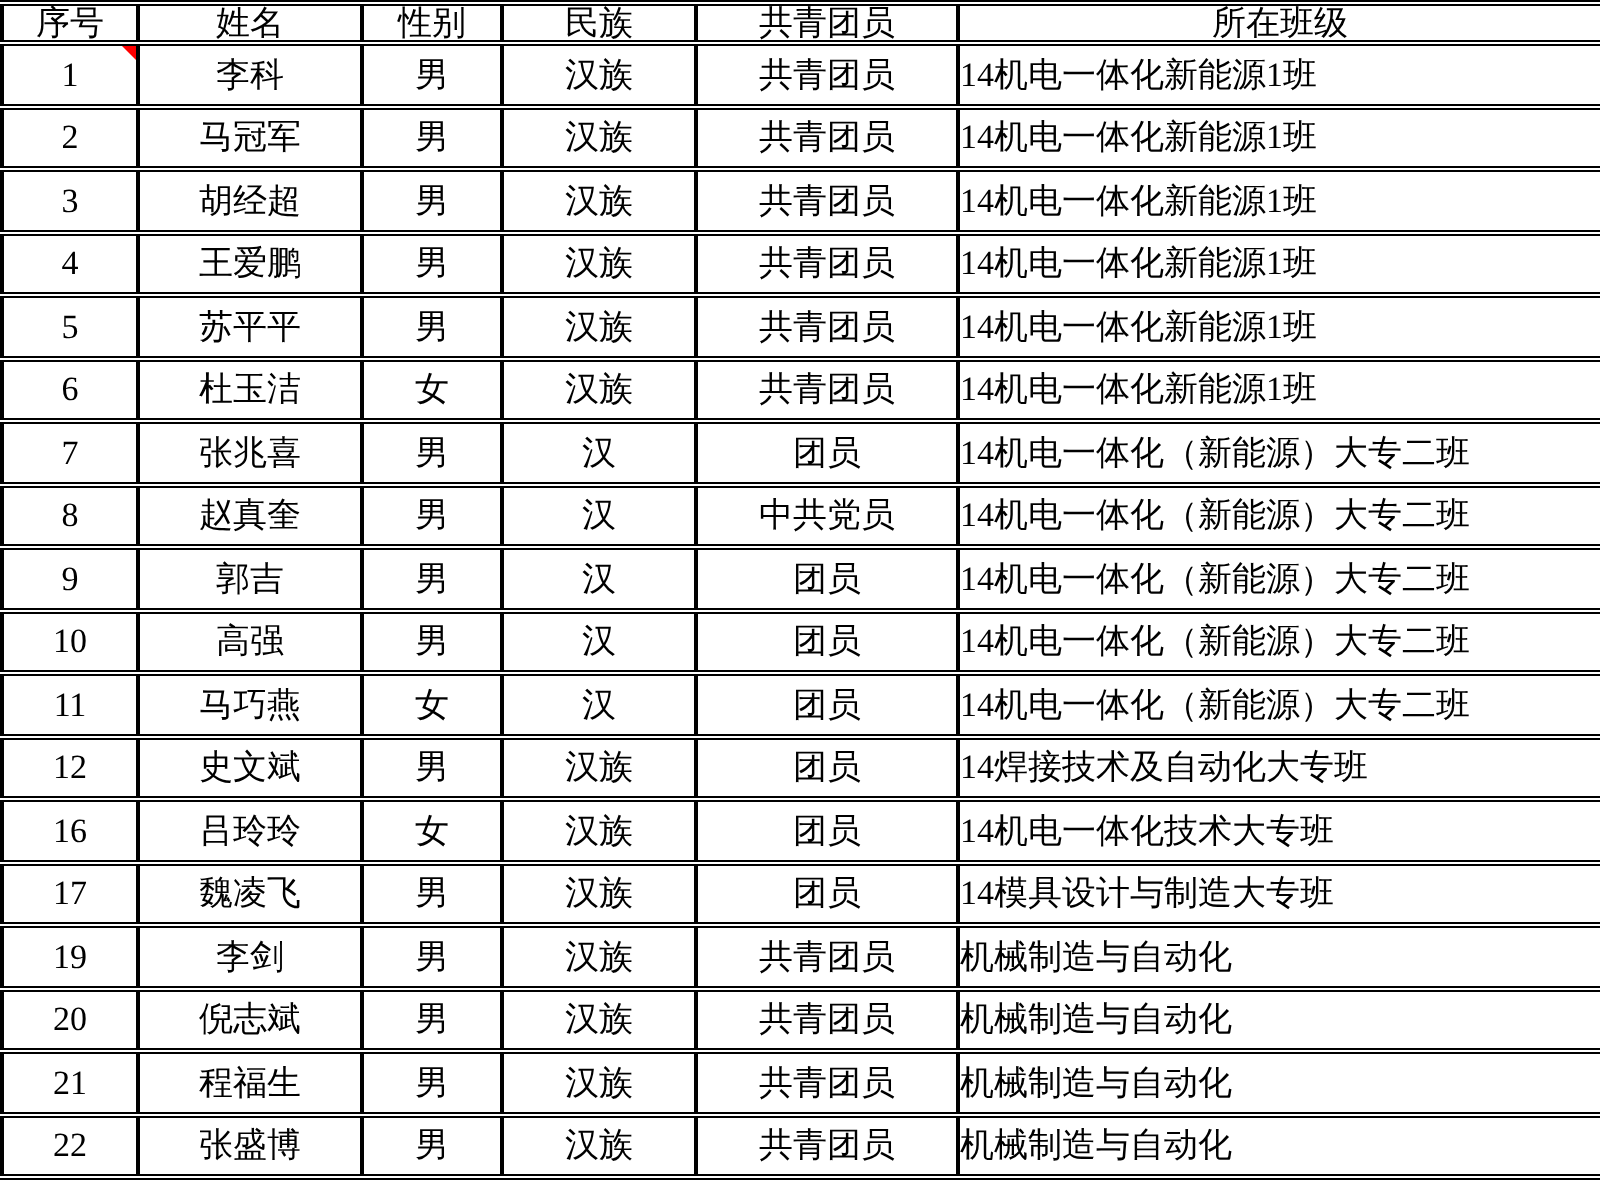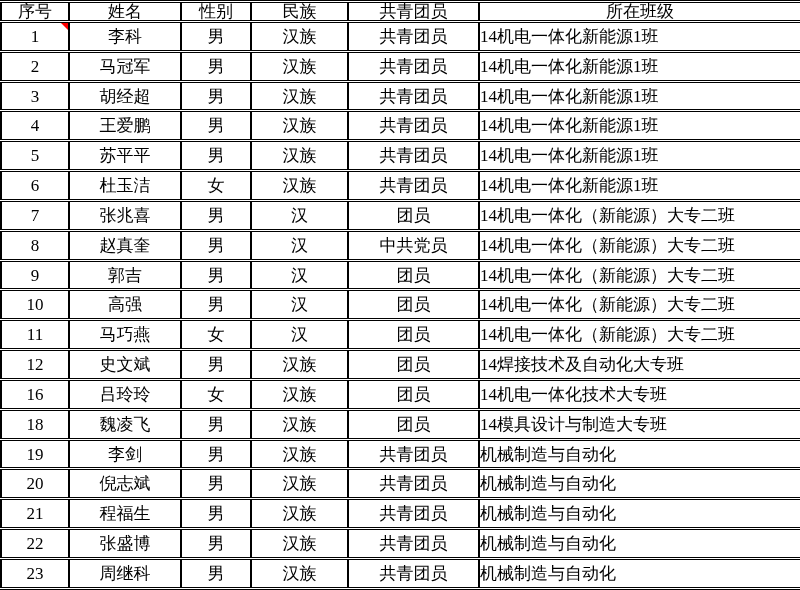--- a/index.html
+++ b/index.html
@@ -167,21 +167,21 @@
       </tr>
       <tr>
         <td class="center"><span>16</span></td>
         <td class="center"><span>吕玲玲</span></td>
         <td class="center"><span>女</span></td>
         <td class="center"><span>汉族</span></td>
         <td class="center"><span>团员</span></td>
         <td class="left"><span>14机电一体化技术大专班</span></td>
       </tr>
       <tr>
-        <td class="center"><span>18</span></td>
+        <td class="center"><span>17</span></td>
         <td class="center"><span>魏凌飞</span></td>
         <td class="center"><span>男</span></td>
         <td class="center"><span>汉族</span></td>
         <td class="center"><span>团员</span></td>
         <td class="left"><span>14模具设计与制造大专班</span></td>
       </tr>
       <tr>
         <td class="center"><span>19</span></td>
         <td class="center"><span>李剑</span></td>
         <td class="center"><span>男</span></td>
@@ -201,27 +201,19 @@
         <td class="center"><span>21</span></td>
         <td class="center"><span>程福生</span></td>
         <td class="center"><span>男</span></td>
         <td class="center"><span>汉族</span></td>
         <td class="center"><span>共青团员</span></td>
         <td class="left"><span>机械制造与自动化</span></td>
       </tr>
       <tr>
         <td class="center"><span>22</span></td>
         <td class="center"><span>张盛博</span></td>
-        <td class="center"><span>男</span></td>
-        <td class="center"><span>汉族</span></td>
-        <td class="center"><span>共青团员</span></td>
-        <td class="left"><span>机械制造与自动化</span></td>
-      </tr>
-      <tr>
-        <td class="center"><span>23</span></td>
-        <td class="center"><span>周继科</span></td>
         <td class="center"><span>男</span></td>
         <td class="center"><span>汉族</span></td>
         <td class="center"><span>共青团员</span></td>
         <td class="left"><span>机械制造与自动化</span></td>
       </tr>
     </tbody>
 </table>
 
 </body></html>

